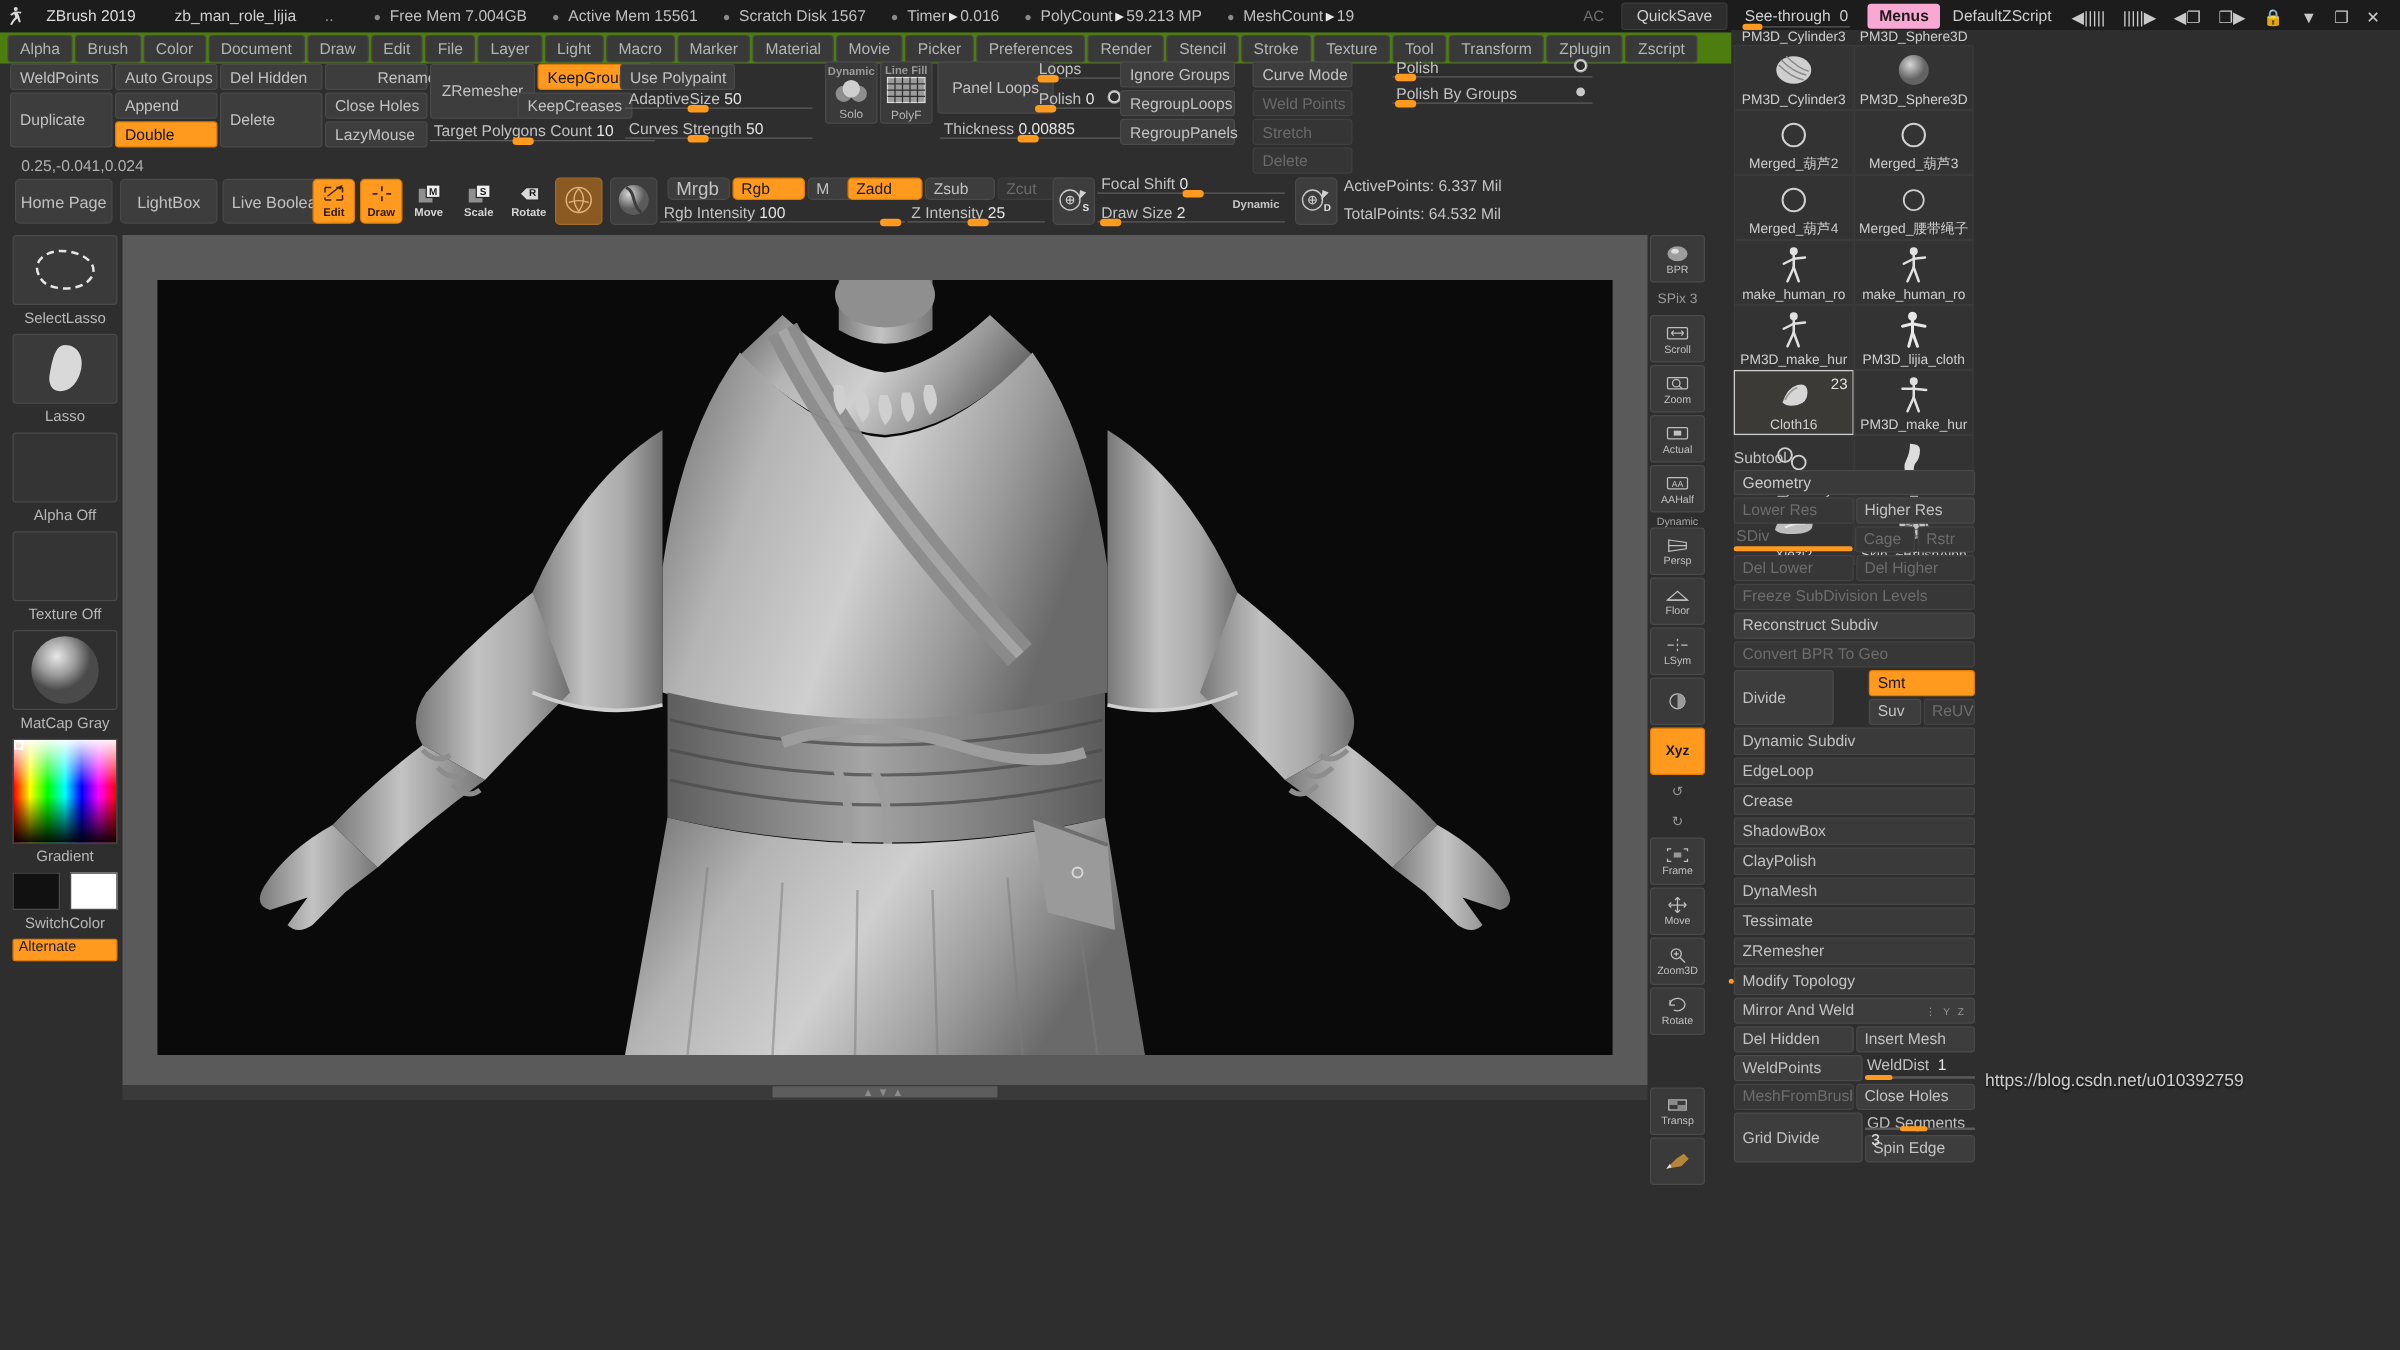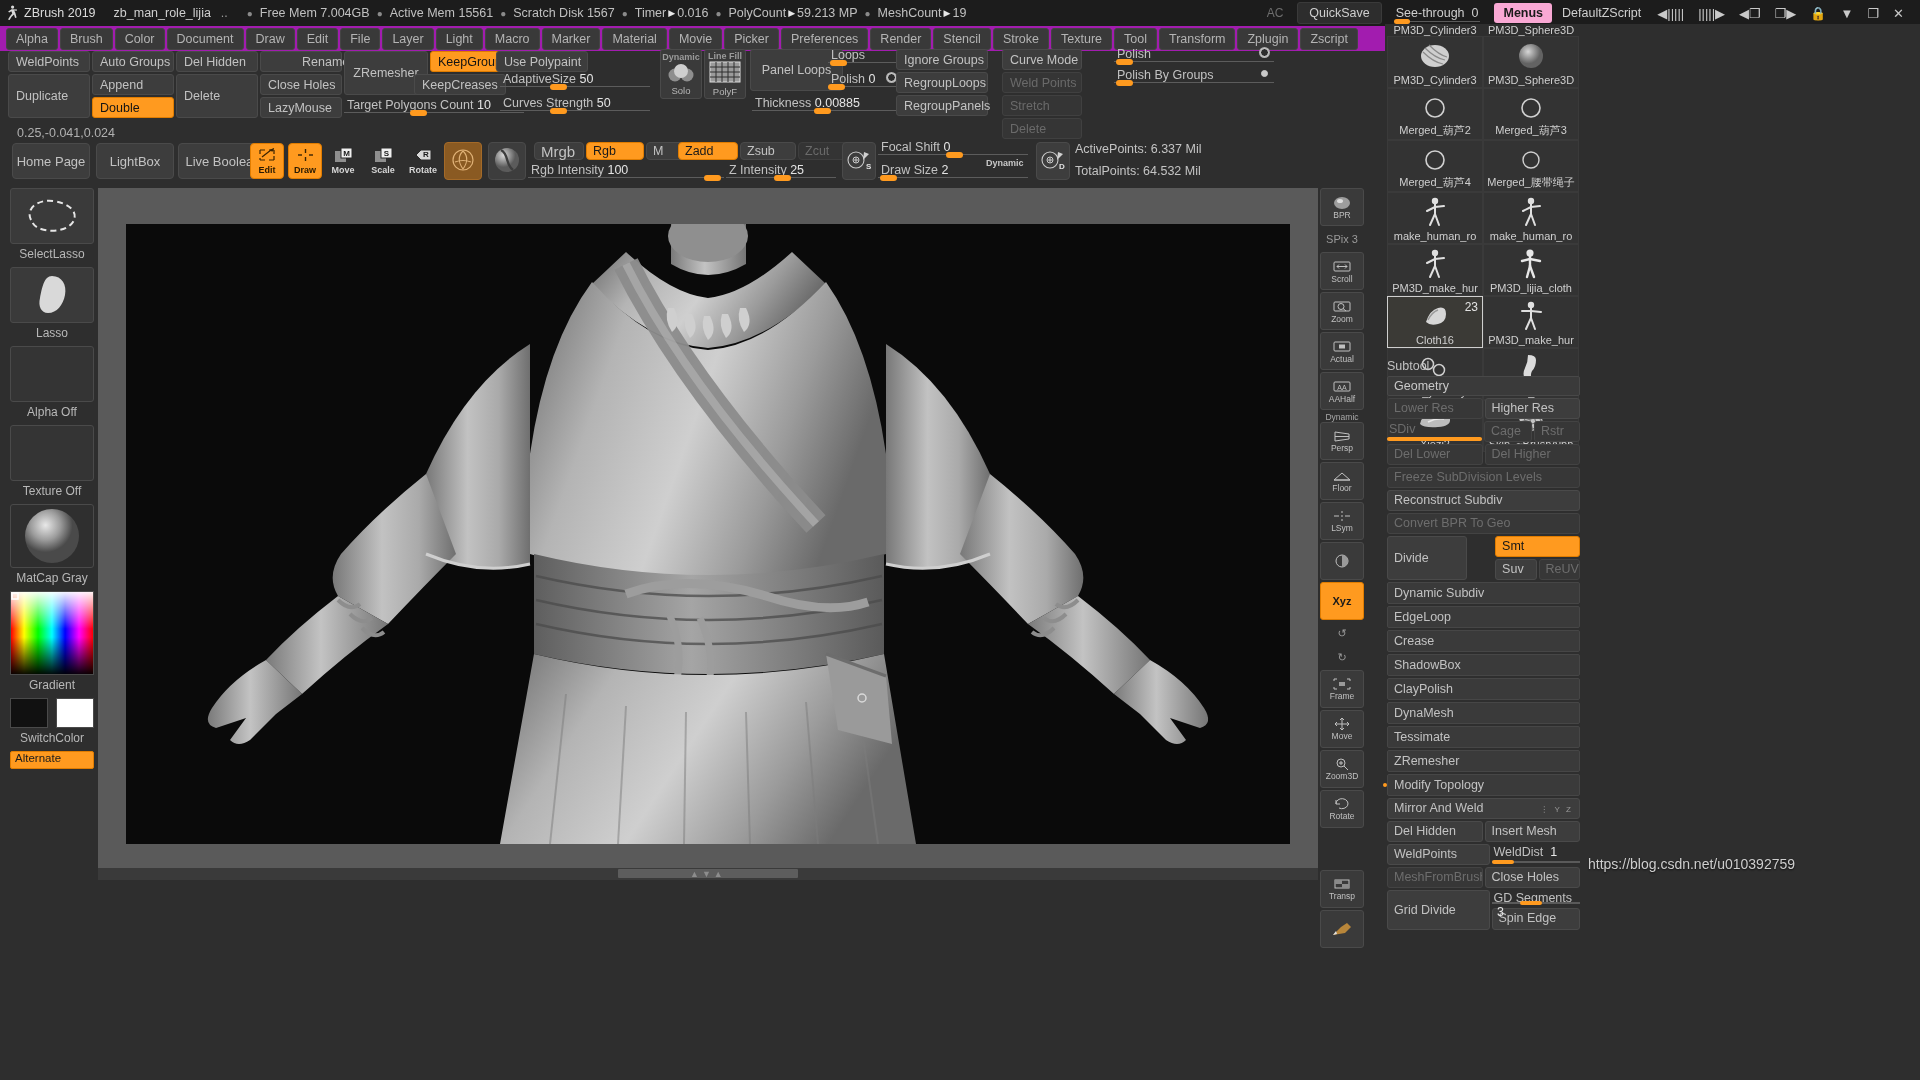--- a/index.html
+++ b/index.html
@@ -9,21 +9,21 @@
     font-family:"Liberation Sans", sans-serif;
     color:#b9b9b9;
     font-size:12.5px;
     -webkit-font-smoothing:antialiased;
   }
   .app{ position:relative; width:1920px; height:1080px; background:#2e2e2e; }
 
   
   .titlebar{
     position:absolute; left:0; top:0; width:1920px; height:26px;
-    background:#1c1c1c; display:flex; align-items:center; gap:0px;
+    background:#1c1c1c; display:flex; align-items:center; gap:13px;
     font-size:12.5px; color:#c8c8c8;
   }
   .tb-logo{ width:22px; text-align:center; color:#d8d8d8; font-size:14px; line-height:1;}
   .tb-app{ margin-left:2px; margin-right:18px; color:#dcdcdc; }
   .tb-doc{ color:#cfcfcf; margin-right:10px; }
   .tb-dots{ color:#9a9a9a; margin-right:12px; }
   .tb-stat{ color:#c0c0c0; margin-right:0px; white-space:nowrap; }
   .tb-sep{ color:#8a8a8a; margin:0 7px; font-size:10px; }
   .tri{ display:inline-block; color:#e8e8e8; font-size:9px; transform:translateY(-1px); margin:0 2px;}
   .tb-right{ position:absolute; right:0; top:0; height:26px; display:flex; align-items:center; }
@@ -40,21 +40,21 @@
     background:#f9a8d4; color:#1a1a1a; font-weight:bold; border-radius:3px;
     padding:3px 9px; margin-right:10px; font-size:12.5px;
   }
   .tb-zscript{ color:#cfcfcf; margin-right:16px; font-size:12.5px;}
   .tb-icons{ display:flex; align-items:center; gap:14px; margin-right:10px; color:#c9c9c9; font-size:13px;}
   .tb-icons span{ cursor:default; }
 
   
   .menubar{
     position:absolute; left:0; top:26px; width:1920px; height:25px;
-    background:#a21caf; display:flex; align-items:center; padding-left:6px; gap:2px;
+    background:#4d7c0f; display:flex; align-items:center; padding-left:6px; gap:2px;
   }
   .menu-item{
     background:#393939; border:1px solid #444; border-radius:3px;
     padding:2px 9px; color:#b4b4b4; font-size:12.5px; line-height:16px;
   }
 
   
   .shelf{ position:absolute; left:0; top:51px; width:1920px; height:134px; background:#2e2e2e; }
   .btn{
     position:absolute; background:#3d3d3d; border:1px solid #4a4a4a; border-radius:3px;

